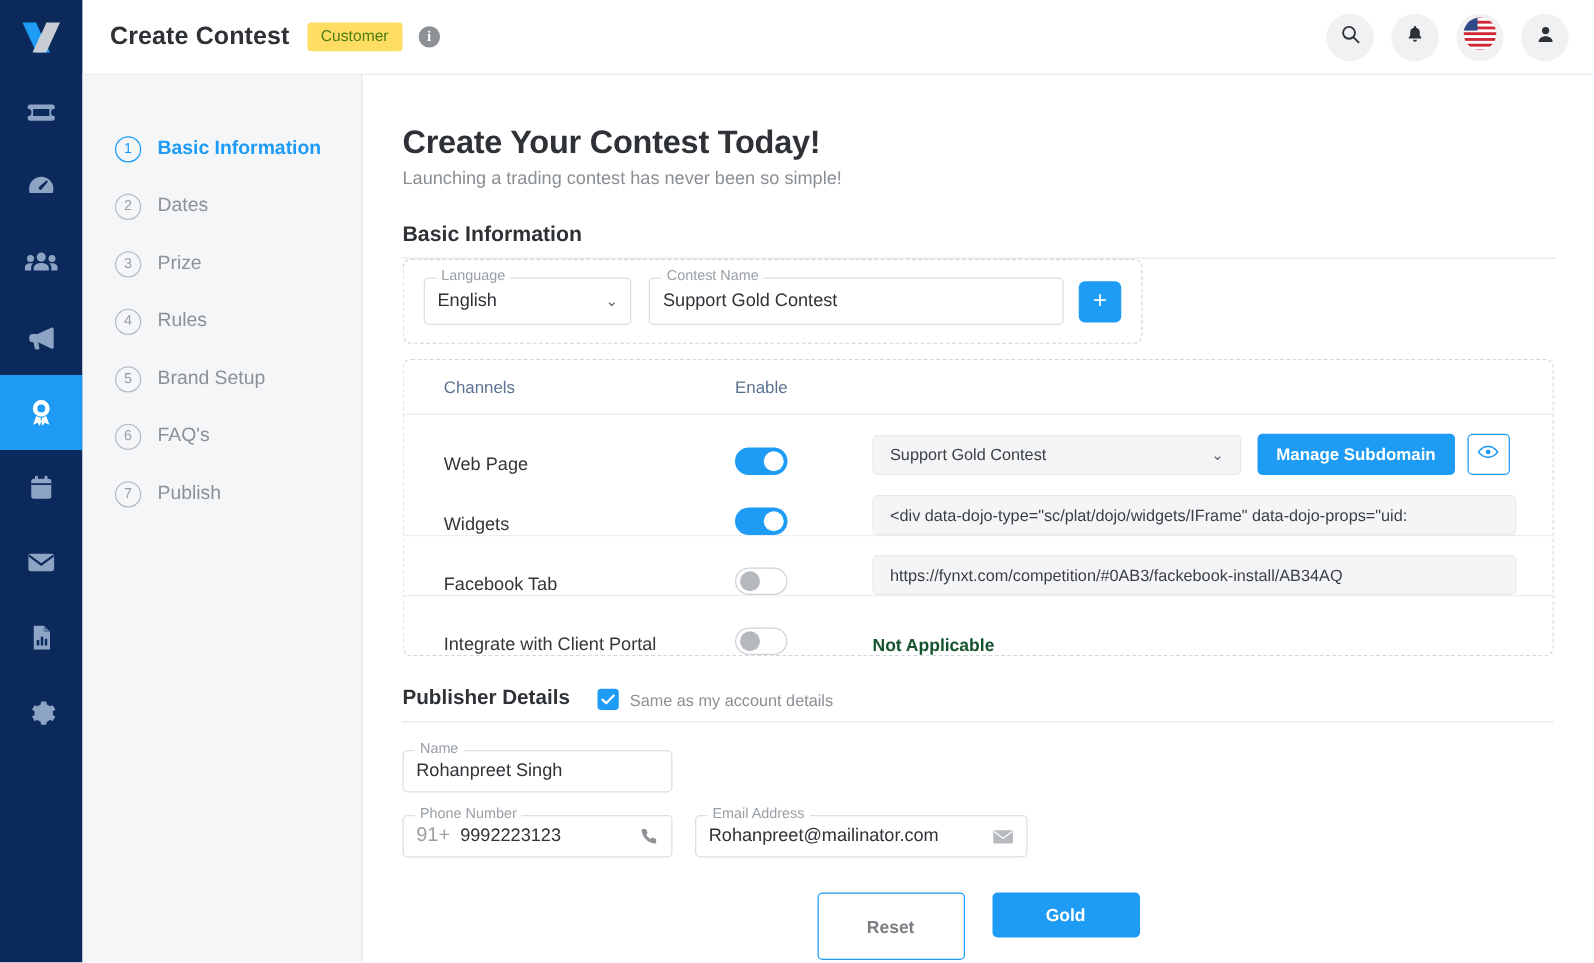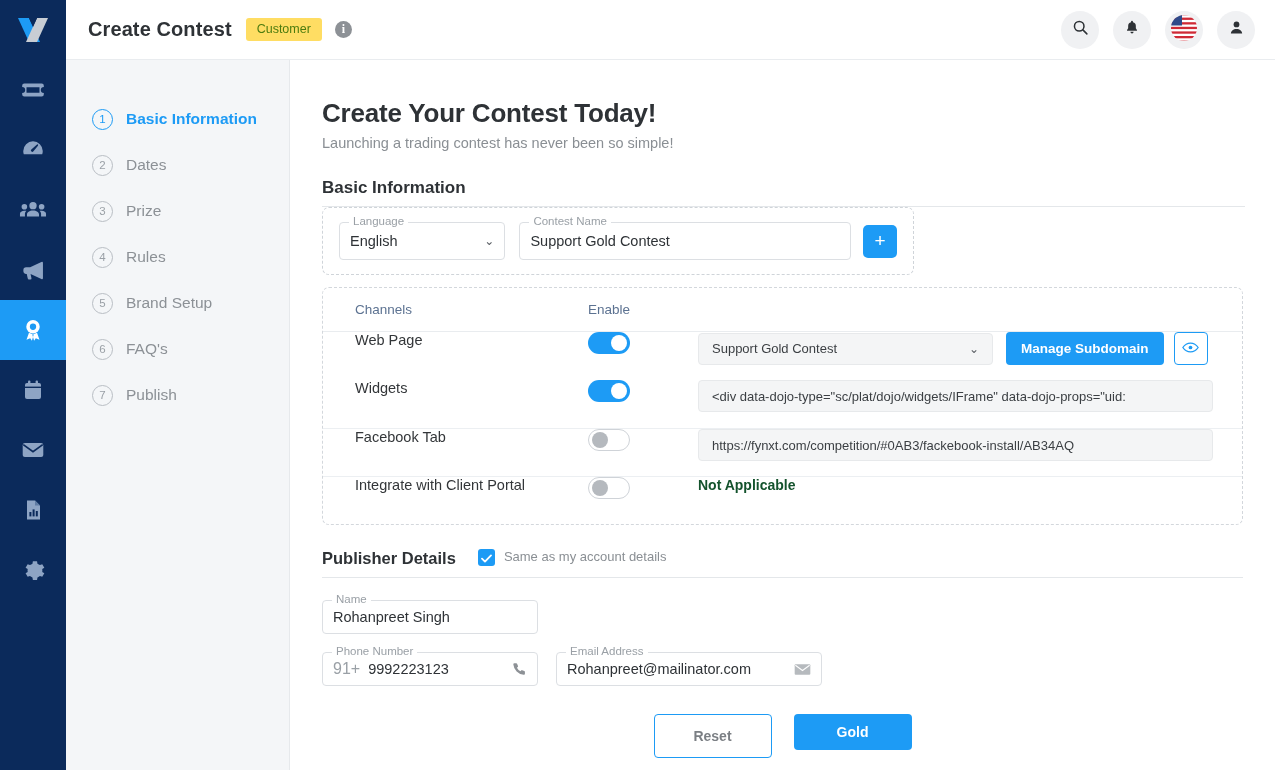--- a/index.html
+++ b/index.html
@@ -128,21 +128,21 @@
 
   
   .channels {
     margin-top: 12px; width: 921px;
     border: 1px dashed #d3d7dc; border-radius: 7px;
     background: #fff;
   }
   .ch-head { display: flex; height: 44px; align-items: center; border-bottom: 1px solid #e9ecef; }
   .ch-head .c1 { width: 265px; padding-left: 32px; font-size: 13.5px; color: #5c7291; }
   .ch-head .c2 { width: 110px; font-size: 13.5px; color: #5c7291; }
-  .ch-row { display: flex; align-items: flex-start; height: 48px; }
+  .ch-row { display: flex; align-items: flex-end; height: 48px; }
   .ch-row.divided { border-top: 1px solid #eceff2; }
   .ch-row .c1 { width: 265px; padding-left: 32px; font-size: 14.5px; color: #333639; }
   .ch-row .c2 { width: 110px; display: flex; align-items: center; }
   .ch-row .c3 { flex: 1; display: flex; align-items: center; padding-right: 18px; }
 
   .toggle { width: 42px; height: 22px; border-radius: 11px; position: relative; cursor: pointer; }
   .toggle.on { background: #1d9bf5; }
   .toggle.off { background: #ffffff; border: 1px solid #cfd3d8; }
   .toggle .knob {
     position: absolute; top: 3px; width: 16px; height: 16px; border-radius: 50%;
@@ -169,21 +169,21 @@
   .btn-eye {
     margin-left: 10px; width: 34px; height: 33px;
     border: 1px solid #1d9bf5; border-radius: 4px; background: #fff;
     display: flex; align-items: center; justify-content: center; cursor: pointer;
   }
   .not-applicable { color: #14532d; font-size: 14px; font-weight: bold; }
 
   
   .pub-head {
     margin-top: 24px; width: 921px;
-    display: flex; align-items: flex-start;
+    display: flex; align-items: flex-end;
     padding-bottom: 9px; border-bottom: 1px solid #e4e7ea;
   }
   .pub-title { font-size: 16.5px; font-weight: bold; color: #2e3236; }
   .chk {
     width: 17px; height: 17px; border-radius: 3px; background: #1d9bf5;
     margin-left: 22px; display: flex; align-items: center; justify-content: center;
     cursor: pointer;
   }
   .chk-label { margin-left: 9px; font-size: 13px; color: #8a8f94; }
 
@@ -191,21 +191,21 @@
   .fld-name { width: 216px; height: 34px; }
   .row-contact { margin-top: 18px; display: flex; }
   .fld-phone { width: 216px; height: 34px; }
   .fld-email { width: 266px; height: 34px; margin-left: 18px; }
   .ccode { font-size: 16px; color: #9aa0a6; margin-right: 8px; }
   .tail-icon { margin-left: auto; color: #9aa0a6; display: flex; align-items: center; }
 
   
   .footer { margin-top: 28px; width: 921px; display: flex; justify-content: center; }
   .btn-reset {
-    width: 118px; height: 44px; border: 1px solid #1d9bf5; border-radius: 4px;
+    width: 118px; height: 54px; border: 1px solid #1d9bf5; border-radius: 4px;
     background: #fff; color: #7b7f84; font-size: 14px; font-weight: bold;
     display: flex; align-items: center; justify-content: center; cursor: pointer;
   }
   .btn-next {
     width: 118px; height: 36px; border-radius: 4px; margin-left: 22px;
     background: #1d9bf5; color: #fff; font-size: 14px; font-weight: bold;
     display: flex; align-items: center; justify-content: center; cursor: pointer;
   }
 </style>
 </head>

